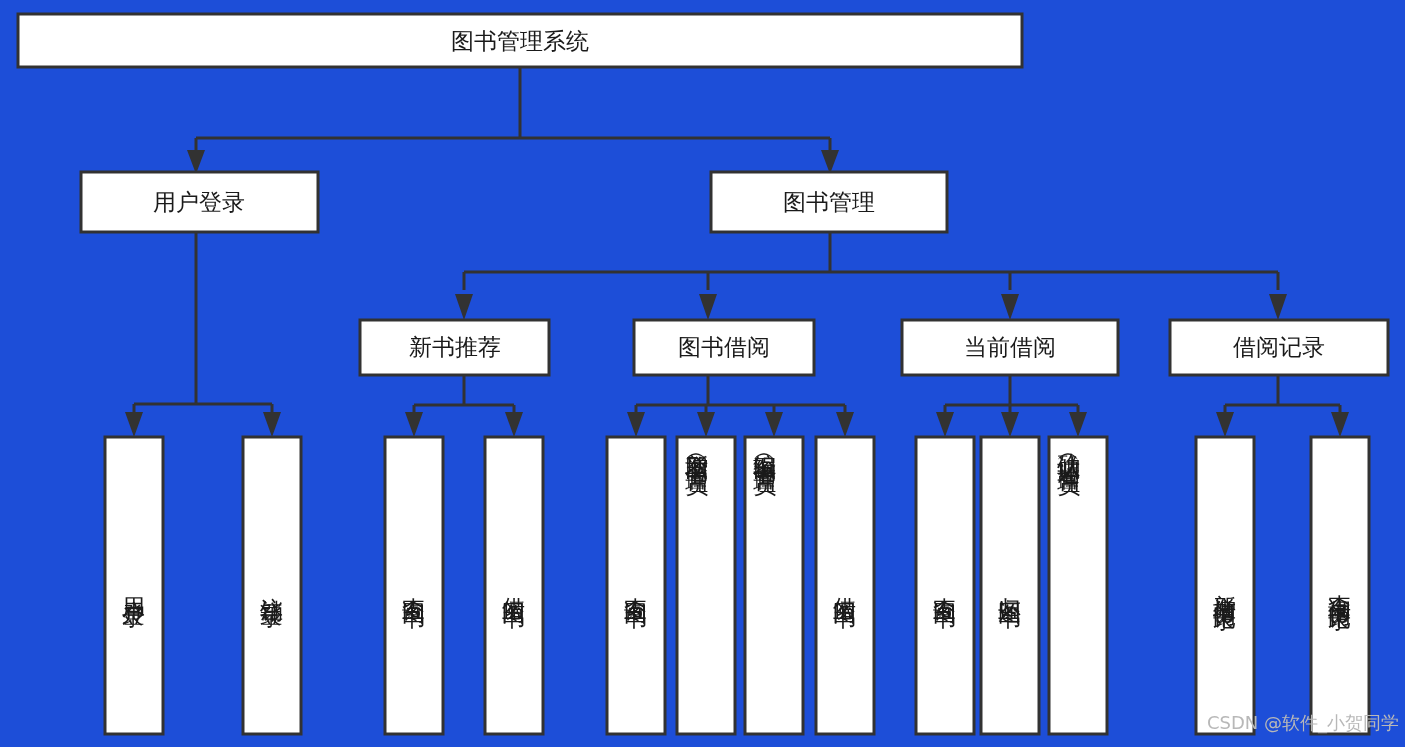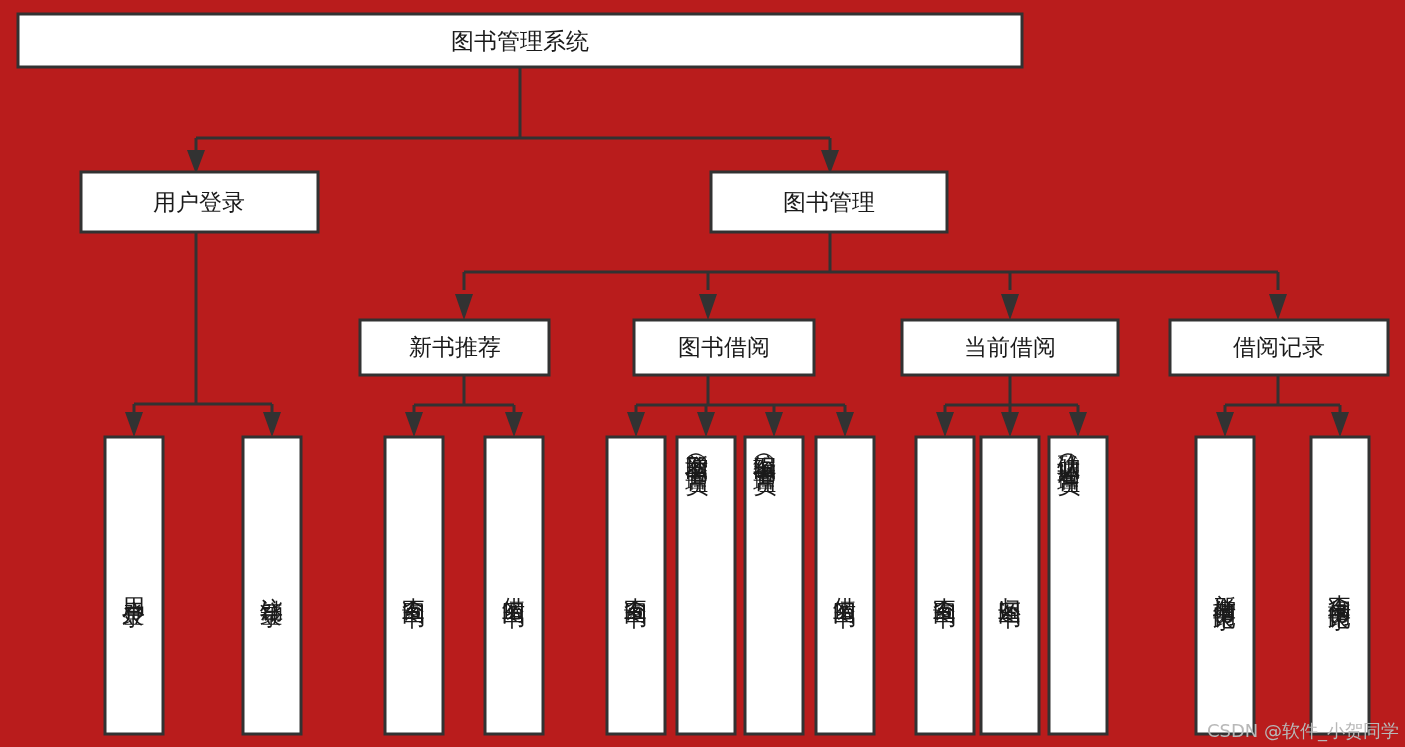--- a/index.html
+++ b/index.html
@@ -10,21 +10,21 @@
   body {
     width: 1405px;
     height: 747px;
     font-family: "DejaVu Sans", "Liberation Sans", sans-serif;
     overflow: hidden;
   }
   #diagram-root {
     position: relative;
     width: 1405px;
     height: 747px;
-    background: #b91c1c;
+    background: #1d4ed8;
   }
   svg#flowchart {
     position: absolute;
     left: 0;
     top: 0;
     width: 1405px;
     height: 747px;
     display: block;
   }
   .node-box {
@@ -53,21 +53,21 @@
     font-family: "DejaVu Sans", "Liberation Sans", sans-serif;
     fill: #1a1a1a;
     font-size: 23px;
     writing-mode: vertical-rl;
     text-orientation: upright;
     letter-spacing: 3px;
   }
   .watermark {
     position: absolute;
     right: 6px;
-    bottom: 4px;
+    bottom: 12px;
     font-family: "DejaVu Sans", "Liberation Sans", sans-serif;
     font-size: 18px;
     color: #b8b8b8;
     white-space: nowrap;
     pointer-events: none;
   }
 </style>
 </head>
 <body>
 

